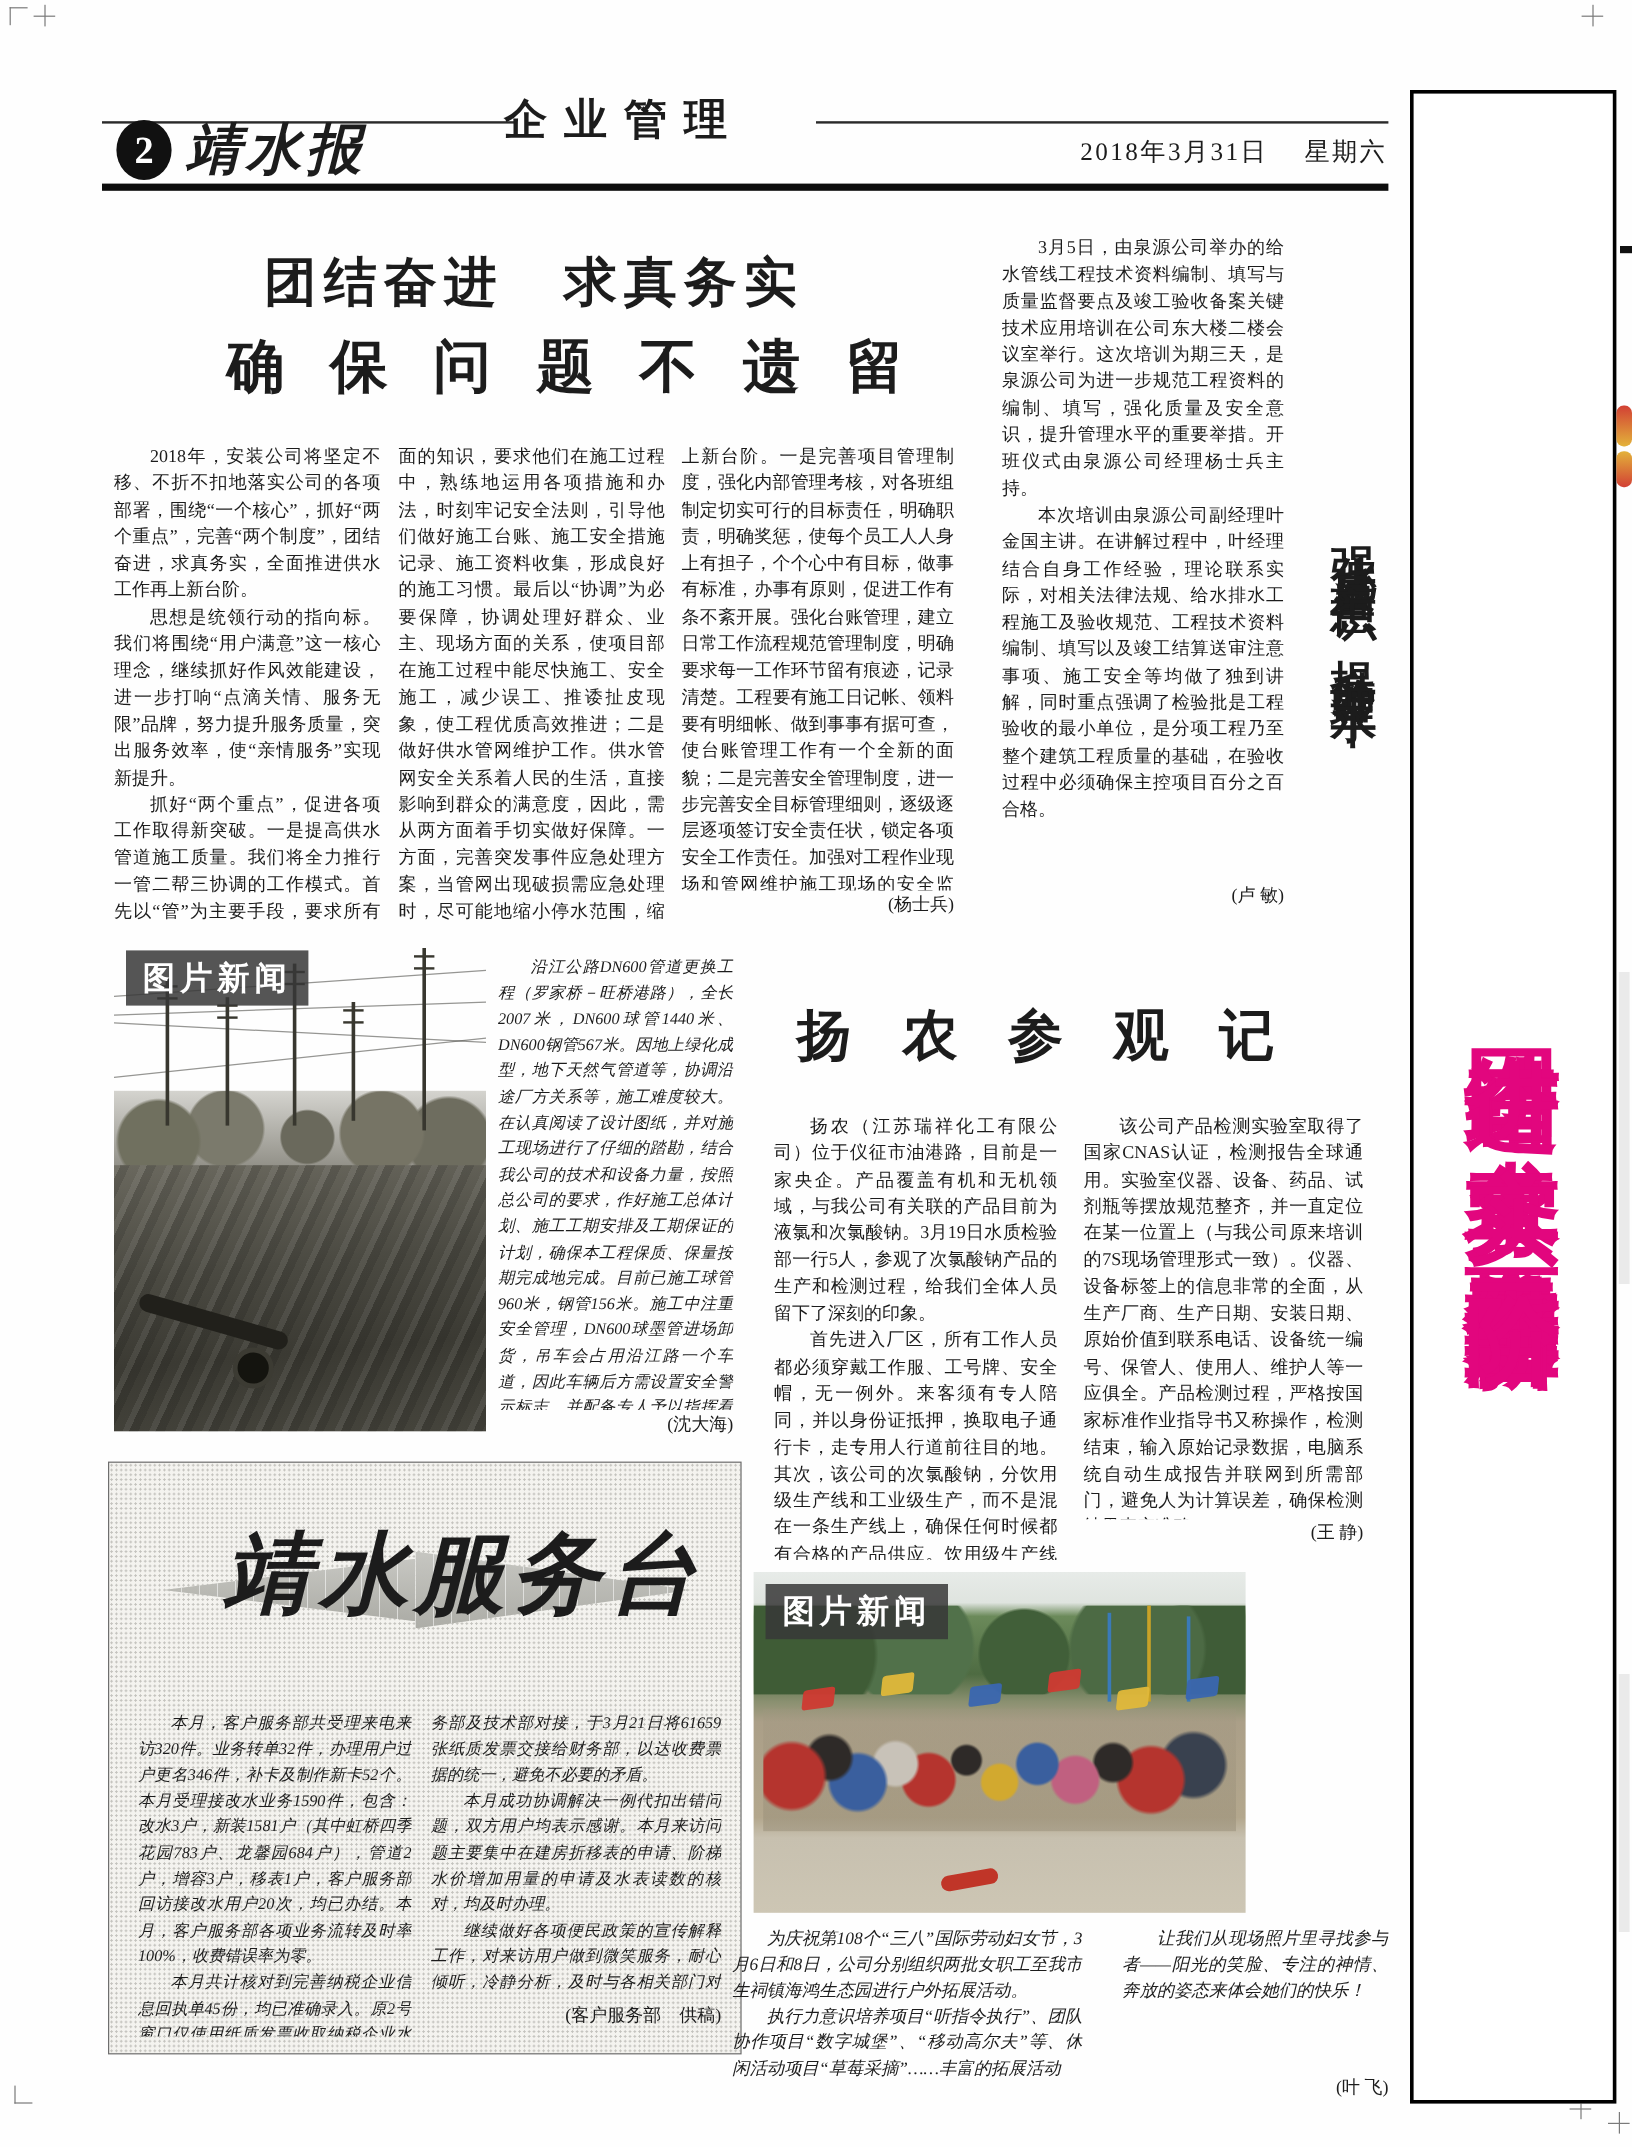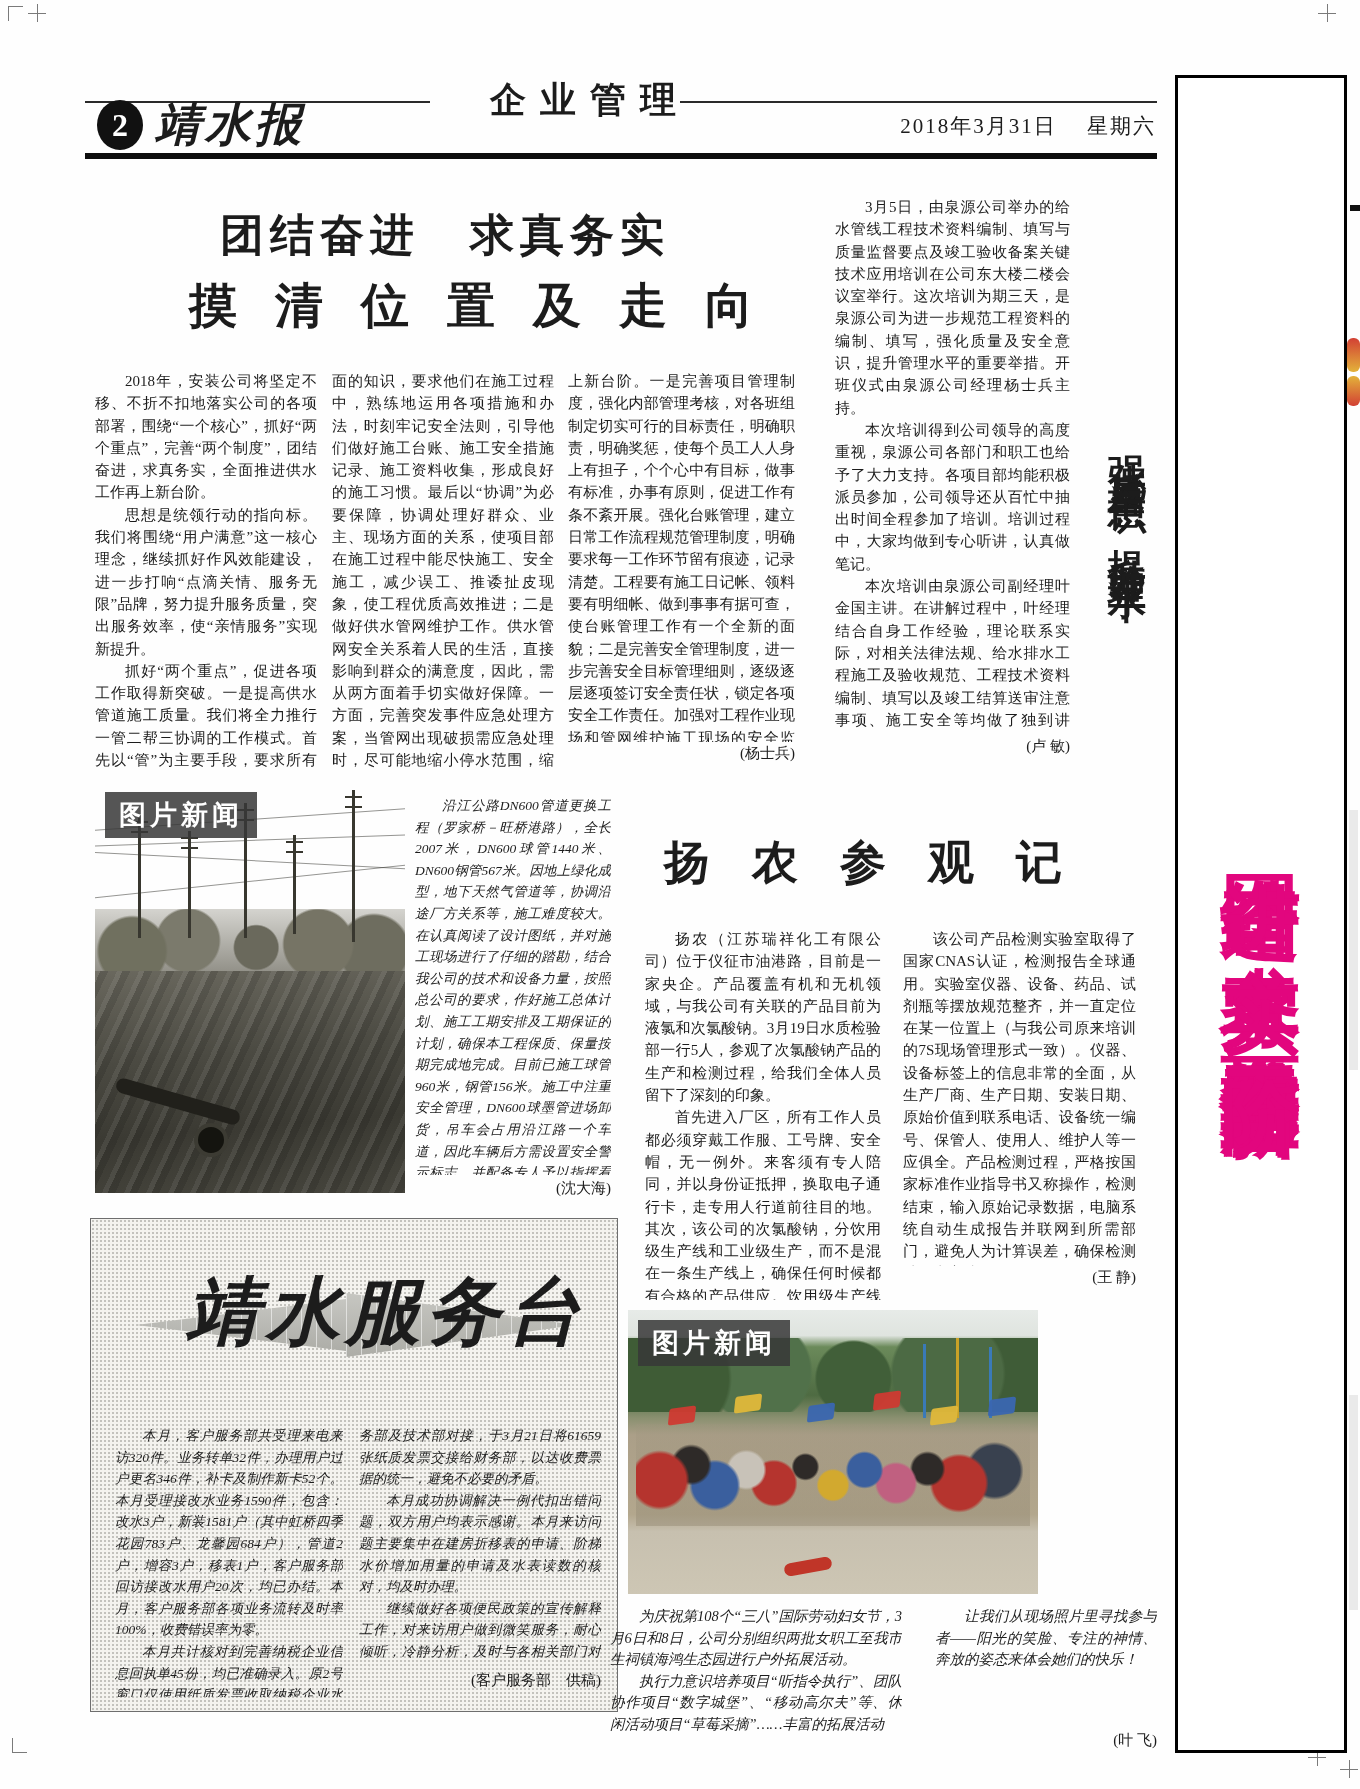--- a/index.html
+++ b/index.html
@@ -4,21 +4,21 @@
 <style>
   html,body{margin:0;padding:0;}
   body{width:1360px;height:1789px;position:relative;background:#fefefe;overflow:hidden;
        font-family:"Liberation Serif","DejaVu Serif",serif;color:#1c1c1c;}
   .abs{position:absolute;}
   
   .badge{left:97px;top:100px;width:46px;height:50px;background:#111;border-radius:50%;
          color:#fff;font-weight:bold;font-size:32px;display:flex;align-items:center;justify-content:center;}
   .paper-name{left:155px;top:94px;font-size:46px;font-weight:bold;font-style:italic;letter-spacing:4px;}
   .hline{height:0;border-top:2px solid #2a2a2a;}
-  .section-title{left:420px;top:76px;width:270px;text-align:right;font-size:36px;font-weight:bold;letter-spacing:14px;}
+  .section-title{left:420px;top:76px;width:270px;text-align:left;font-size:36px;font-weight:bold;letter-spacing:14px;}
   .issue-date{left:700px;top:112px;width:456px;text-align:right;font-size:21px;letter-spacing:2px;}
   .thick-rule{left:85px;top:153px;width:1072px;height:6px;background:#0d0d0d;}
   
   .headline1{left:95px;top:206px;width:700px;text-align:center;font-size:44px;font-weight:bold;letter-spacing:6px;}
   .headline2{left:95px;top:274px;width:790px;text-align:center;font-size:48px;font-weight:bold;letter-spacing:38px;white-space:nowrap;}
   .col{font-size:15px;line-height:22.3px;text-align:justify;overflow:hidden;}
   .col p{margin:0;text-indent:2em;}
   .col p.cont{text-indent:0;}
   .kai{font-style:italic;font-size:13.5px;line-height:21.6px;}
   .byline{font-size:15px;text-align:right;font-style:normal;}
@@ -118,39 +118,38 @@
   </div>
 <div class="abs paper-name">靖水报</div>
 <div class="abs section-title">企业管理</div>
 <div class="abs issue-date">
   <span>2018年3月31日</span>　
   <span>星期六</span>
 </div>
 <div class="abs thick-rule"></div>
 
 <div class="abs headline1">团结奋进　求真务实</div>
-<div class="abs headline2">摸清位置及走向</div>
+<div class="abs headline2">确保问题不遗留</div>
 
 <div class="abs col" style="left:95px;top:370px;width:222px;height:398px;">
   <p>2018年，安装公司将坚定不移、不折不扣地落实公司的各项部署，围绕“一个核心”，抓好“两个重点”，完善“两个制度”，团结奋进，求真务实，全面推进供水工作再上新台阶。</p>
   <p>思想是统领行动的指向标。我们将围绕“用户满意”这一核心理念，继续抓好作风效能建设，进一步打响“点滴关情、服务无限”品牌，努力提升服务质量，突出服务效率，使“亲情服务”实现新提升。</p>
   <p>抓好“两个重点”，促进各项工作取得新突破。一是提高供水管道施工质量。我们将全力推行一管二帮三协调的工作模式。首先以“管”为主要手段，要求所有工程跟踪管理员要熟记公司施工管理规范、条例，并用规范、条例监管施工，实现质量优，成本低，进度快的优质工程。其次以“帮”为重要措施，组织项目部主要工作人员，系统学习施工规范、施工管理、施工安全、施工资料等方</p>
 </div>
 <div class="abs col" style="left:332px;top:370px;width:222px;height:398px;">
   <p class="cont">面的知识，要求他们在施工过程中，熟练地运用各项措施和办法，时刻牢记安全法则，引导他们做好施工台账、施工安全措施记录、施工资料收集，形成良好的施工习惯。最后以“协调”为必要保障，协调处理好群众、业主、现场方面的关系，使项目部在施工过程中能尽快施工、安全施工，减少误工、推诿扯皮现象，使工程优质高效推进；二是做好供水管网维护工作。供水管网安全关系着人民的生活，直接影响到群众的满意度，因此，需从两方面着手切实做好保障。一方面，完善突发事件应急处理方案，当管网出现破损需应急处理时，尽可能地缩小停水范围，缩短维修时间。另一方面，制定管线巡检岗位职责及阀门周检相关制度，组建专门巡检的队伍，对城区服务中心所辖范围内的市政管网附属设施，进行定期巡视及保养，保障市政管网附属设施的正常运行。</p>
 
 </div>
 <div class="abs col" style="left:568px;top:370px;width:227px;height:372px;">
   <p class="cont">上新台阶。一是完善项目管理制度，强化内部管理考核，对各班组制定切实可行的目标责任，明确职责，明确奖惩，使每个员工人人身上有担子，个个心中有目标，做事有标准，办事有原则，促进工作有条不紊开展。强化台账管理，建立日常工作流程规范管理制度，明确要求每一工作环节留有痕迹，记录清楚。工程要有施工日记帐、领料要有明细帐、做到事事有据可查，使台账管理工作有一个全新的面貌；二是完善安全管理制度，进一步完善安全目标管理细则，逐级逐层逐项签订安全责任状，锁定各项安全工作责任。加强对工程作业现场和管网维护施工现场的安全监督，细致开展安全隐患排查与治理工作，明确专人专责，强化安全分析，狠抓薄弱环节，对要害部位、重大危险源进行跟踪，及时掌握各级安全动态，对突出问题和重大事故隐患做到心中有数，狠抓问题进行整改。</p>
 </div>
 <div class="abs byline" style="left:568px;top:744px;width:227px;">(杨士兵)</div>
 
 <div class="abs col" style="left:835px;top:196px;width:235px;height:538px;">
   <p>3月5日，由泉源公司举办的给水管线工程技术资料编制、填写与质量监督要点及竣工验收备案关键技术应用培训在公司东大楼二楼会议室举行。这次培训为期三天，是泉源公司为进一步规范工程资料的编制、填写，强化质量及安全意识，提升管理水平的重要举措。开班仪式由泉源公司经理杨士兵主持。</p>
-  <p>本次培训得到公司领导的高度重视，泉源公司各部门和职工也给予了大力支持。各项目部均能积极派员参加，公司领导还从百忙中抽出时间全程参加了培训。培训过程中，大家均做到专心听讲，认真做笔记。</p>
   <p>本次培训由泉源公司副经理叶金国主讲。在讲解过程中，叶经理结合自身工作经验，理论联系实际，对相关法律法规、给水排水工程施工及验收规范、工程技术资料编制、填写以及竣工结算送审注意事项、施工安全等均做了独到讲解，同时重点强调了检验批是工程验收的最小单位，是分项工程乃至整个建筑工程质量的基础，在验收过程中必须确保主控项目百分之百合格。</p>
 
 </div>
 <div class="abs byline" style="left:835px;top:737px;width:235px;">(卢 敏)</div>
 <div class="abs vtitle vt-head">强化质量意识　提升管理水平</div>
 
 <div class="abs photo photo1">
   <div class="abs p1-scrub"></div>
   <div class="abs p1-mud"></div>
   <div class="abs wire" style="top:9%;transform:rotate(-4deg);"></div>

